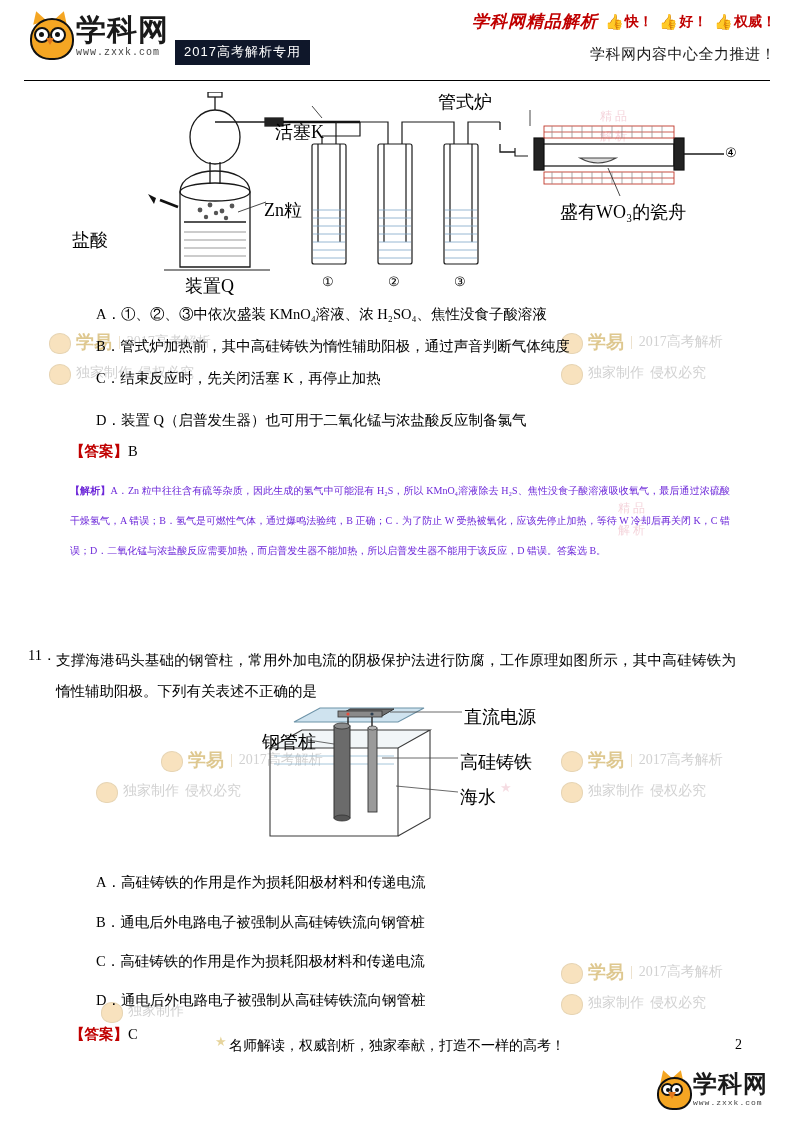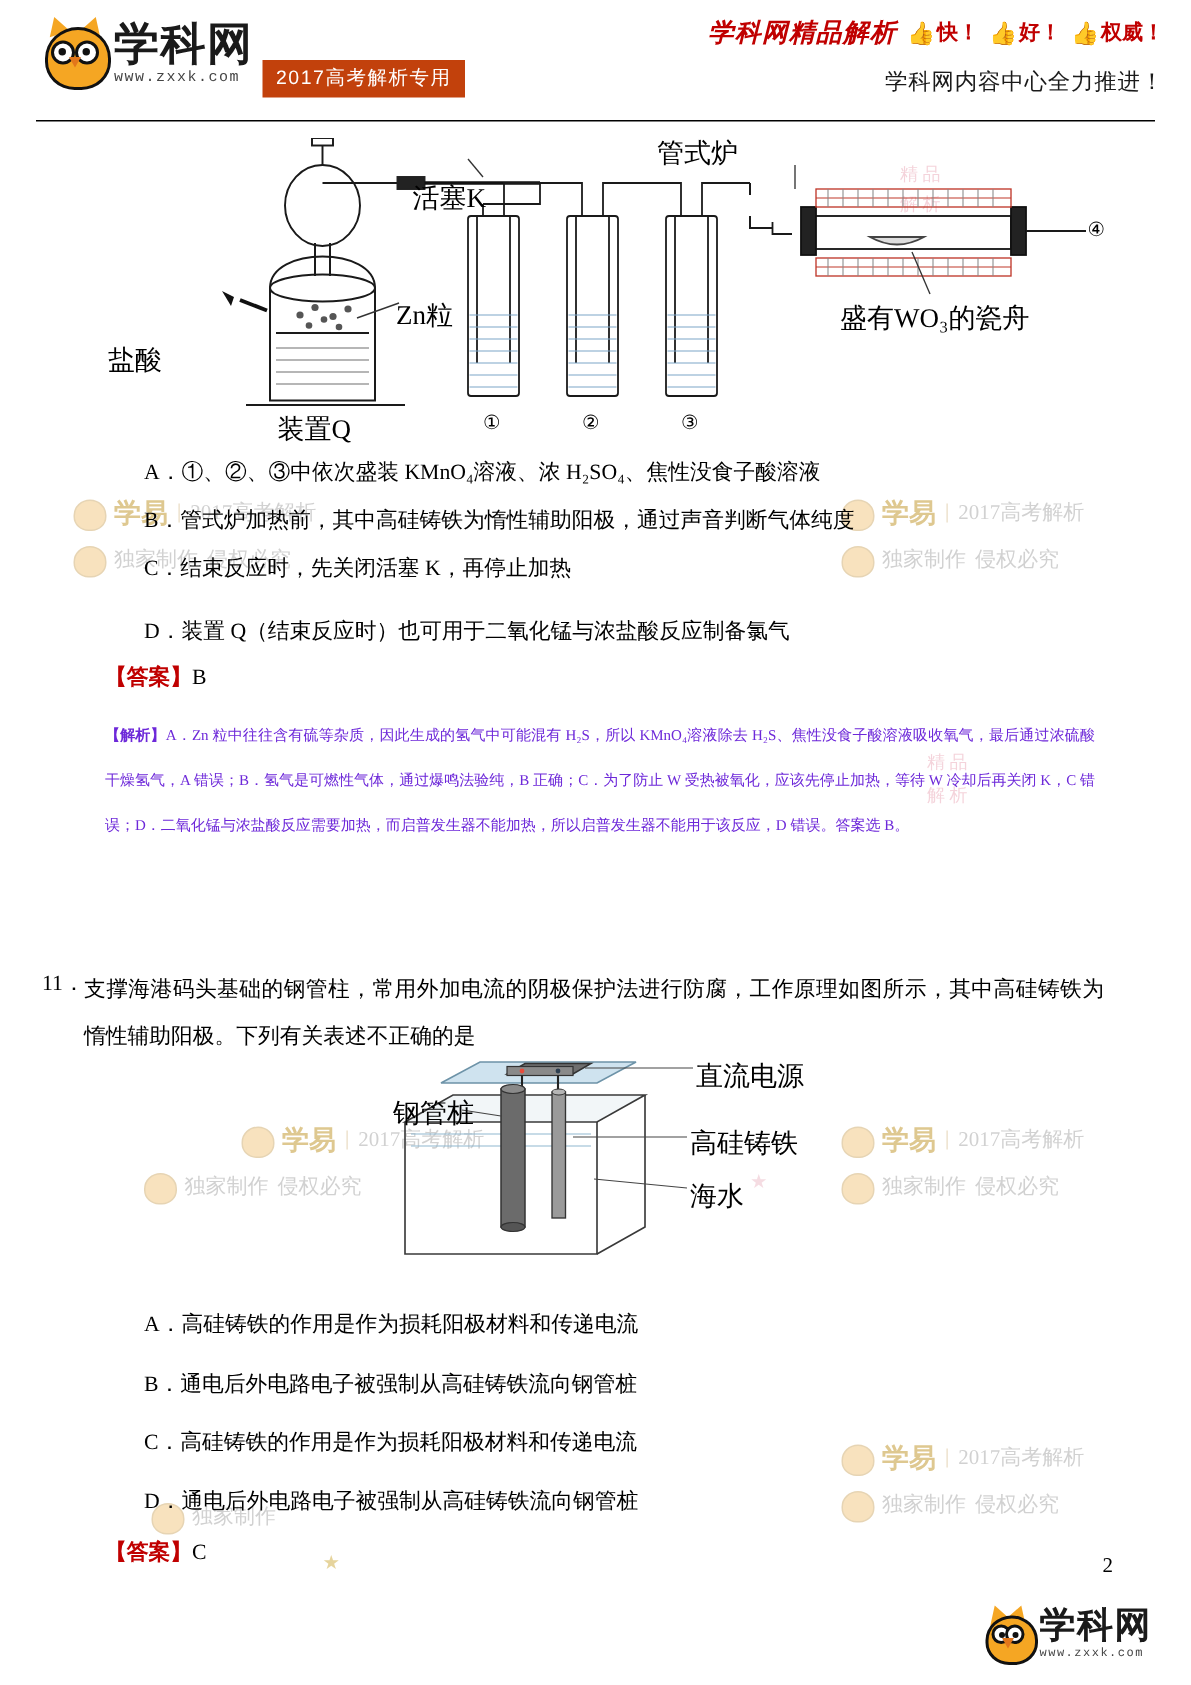--- a/index.html
+++ b/index.html
@@ -86,21 +86,21 @@
   .logo-sub {
     font-family: Liberation Mono, monospace;
     font-size: 10px;
     color: #444;
     letter-spacing: 1px;
     margin-top: 3px;
   }
   .badge-exam {
     position: absolute;
     left: 175px; top: 40px;
-    background: #c2410c;
+    background: #0f172a;
     color: #fff;
     font-family: "Liberation Sans", sans-serif;
     font-size: 13px;
     padding: 3px 9px 4px 9px;
     letter-spacing: 1px;
   }
   .header-right-top {
     position: absolute;
     right: 18px; top: 10px;
     display: flex;
@@ -503,21 +503,21 @@
     <span class="circnum" style="left:262px; top:182px;">①</span>
     <span class="circnum" style="left:328px; top:182px;">②</span>
     <span class="circnum" style="left:394px; top:182px;">③</span>
     <span class="circnum" style="left:665px; top:53px;">④</span>
   </div>
 
   <div class="content">
     <div class="opt" style="top:305px;">A．①、②、③中依次盛装 KMnO₄溶液、浓 H₂SO₄、焦性没食子酸溶液</div>
     <div class="opt" style="top:337px;">B．管式炉加热前，其中高硅铸铁为惰性辅助阳极，通过声音判断气体纯度</div>
     <div class="opt" style="top:369px;">C．结束反应时，先关闭活塞 K，再停止加热</div>
-    <div class="opt" style="top:411px;">D．装置 Q（结束反应时）也可用于二氧化锰与浓盐酸反应制备氯气</div>
+    <div class="opt" style="top:411px;">D．装置 Q（启普发生器）也可用于二氧化锰与浓盐酸反应制备氯气</div>
 
     <div class="ans-tag" style="top:442px;">
       <span>【答案】</span><span class="ans-letter">B</span>
     </div>
 
     <div class="analysis" style="top:476px;">
       <span class="tag">【解析】</span><span>A．Zn 粒中往往含有硫等杂质，因此生成的氢气中可能混有 H₂S，所以 KMnO₄溶液除去 H₂S、焦性没食子酸溶液吸收氧气，最后通过浓硫酸干燥氢气，A 错误；B．氢气是可燃性气体，通过爆鸣法验纯，B 正确；C．为了防止 W 受热被氧化，应该先停止加热，等待 W 冷却后再关闭 K，C 错误；D．二氧化锰与浓盐酸反应需要加热，而启普发生器不能加热，所以启普发生器不能用于该反应，D 错误。答案选 B。</span>
     </div>
   </div>
 
@@ -583,20 +583,21 @@
   <div class="content">
     <div class="opt" style="top:873px;">A．高硅铸铁的作用是作为损耗阳极材料和传递电流</div>
     <div class="opt" style="top:913px;">B．通电后外电路电子被强制从高硅铸铁流向钢管桩</div>
     <div class="opt" style="top:952px;">C．高硅铸铁的作用是作为损耗阳极材料和传递电流</div>
     <div class="opt" style="top:991px;">D．通电后外电路电子被强制从高硅铸铁流向钢管桩</div>
     <div class="ans-tag" style="top:1025px;">
       <span>【答案】</span><span class="ans-letter">C</span>
     </div>
   </div>
 
+  <div class="footer-text">名师解读，权威剖析，独家奉献，打造不一样的高考！</div>
   <div class="page-num">2</div>
   <div class="footer-logo">
     <div class="owl">
       <div class="owl-ear-l"></div>
         <div class="owl-ear-r"></div>
       <div class="owl-body"></div>
       <div class="owl-eye-l">
           <div class="owl-pupil"></div>
         </div>
       <div class="owl-eye-r">

